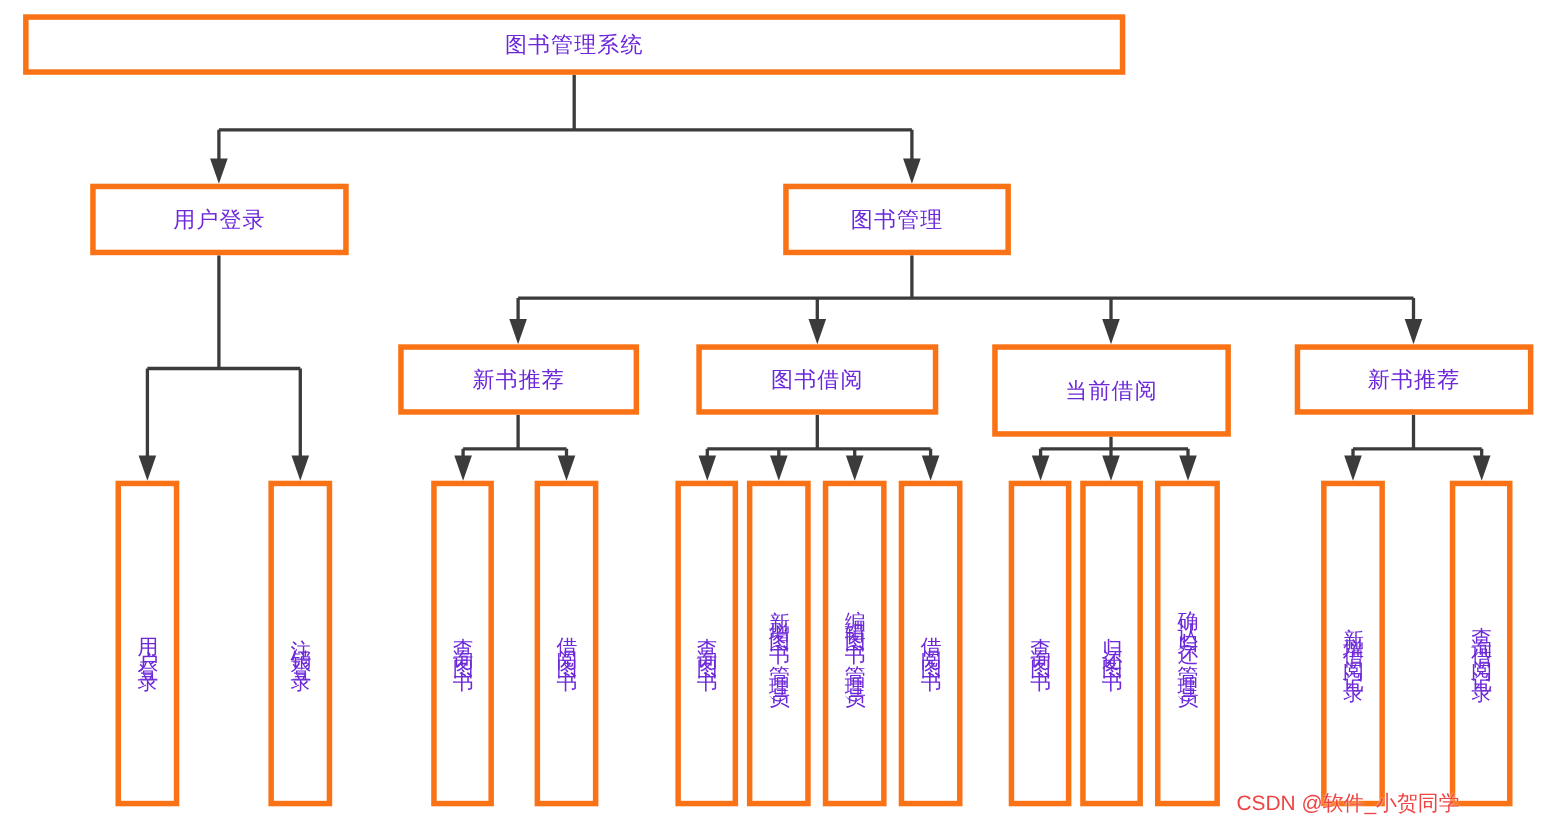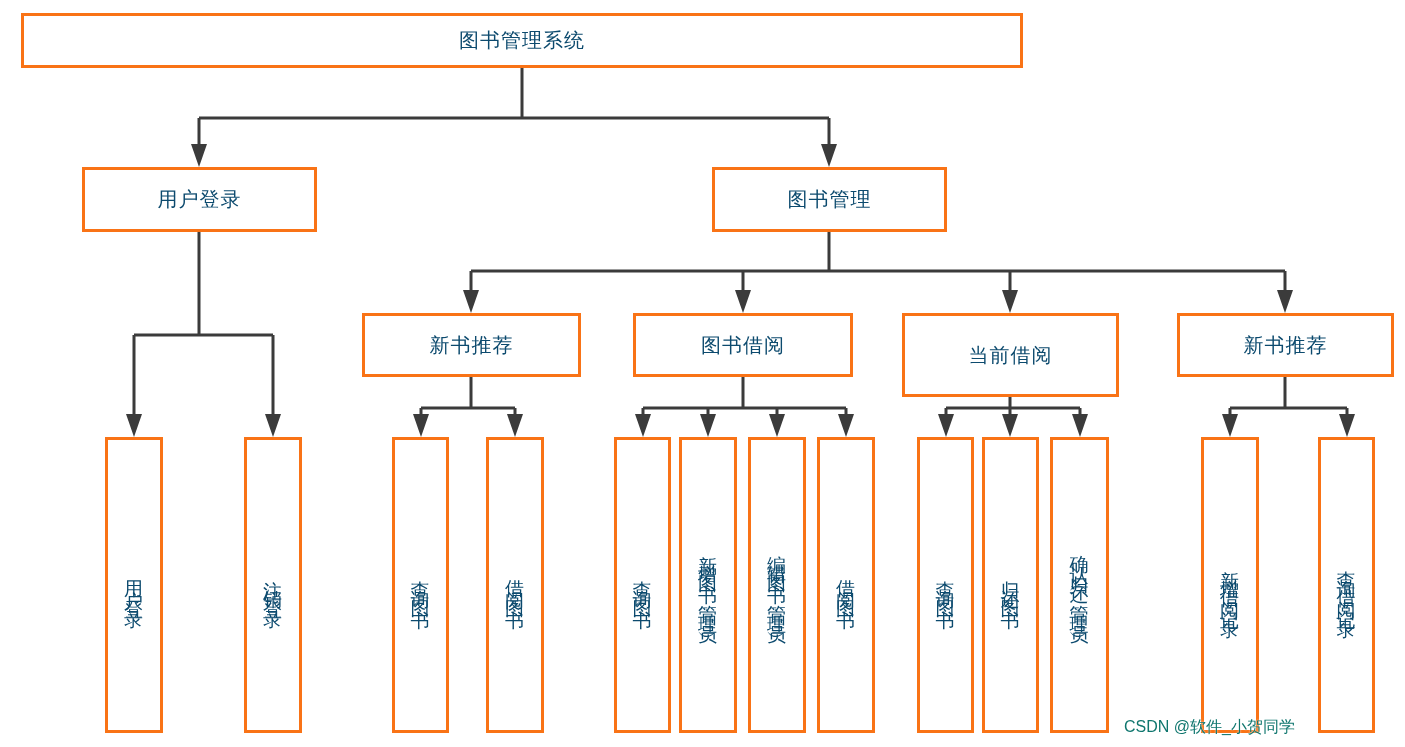--- a/index.html
+++ b/index.html
@@ -7,42 +7,42 @@
     position:relative;
     width:1405px;height:747px;
     background:#ffffff;
     font-family:"Liberation Sans","DejaVu Sans",sans-serif;
     overflow:hidden;
   }
   #connectors{position:absolute;left:0;top:0;width:1405px;height:747px;}
   .box{
     position:absolute;
     box-sizing:border-box;
-    border:3px solid #f97316;
+    border:5px solid #f97316;
     background:#ffffff;
     display:flex;
     align-items:center;
     justify-content:center;
     font-size:20px;
-    color:#0c4a6e;
+    color:#6d28d9;
     letter-spacing:1px;
     z-index:2;
   }
   .leaf{
     writing-mode:vertical-rl;
     text-orientation:mixed;
     font-size:19px;
     letter-spacing:10px;
     line-height:1;
   }
   #watermark{
     position:absolute;
     left:1124px;top:717px;
-    font-size:16px;
-    color:#0f766e;
+    font-size:19px;
+    color:#ef4444;
     text-shadow:0 0 2px #ffffff;
     white-space:nowrap;
     z-index:5;
   }
 </style>
 </head>
 <body>
 
 <div id="canvas">
 
@@ -82,21 +82,21 @@
       <polygon points="1002,414 1018,414 1010,437"></polygon>
       <polygon points="1072,414 1088,414 1080,437"></polygon>
       <polygon points="1222,414 1238,414 1230,437"></polygon>
       <polygon points="1339,414 1355,414 1347,437"></polygon>
     </g>
   </svg>
 
   <div class="box" style="left:21px;top:13px;width:1002px;height:55px">图书管理系统</div>
 
   <div class="box" style="left:82px;top:167px;width:235px;height:65px">用户登录</div>
-  <div class="box" style="left:712px;top:167px;width:235px;height:65px">图书管理</div>
+  <div class="box" style="left:712px;top:167px;width:207px;height:65px">图书管理</div>
 
   <div class="box" style="left:633px;top:313px;width:220px;height:64px">图书借阅</div>
   <div class="box" style="left:362px;top:313px;width:219px;height:64px">新书推荐</div>
   <div class="box" style="left:902px;top:313px;width:217px;height:84px">当前借阅</div>
   <div class="box" style="left:1177px;top:313px;width:217px;height:64px">新书推荐</div>
 
   <div class="box leaf" style="left:105px;top:437px;width:58px;height:296px">用户登录</div>
   <div class="box leaf" style="left:244px;top:437px;width:58px;height:296px">注销登录</div>
 
   <div class="box leaf" style="left:392px;top:437px;width:57px;height:296px">查询图书</div>

